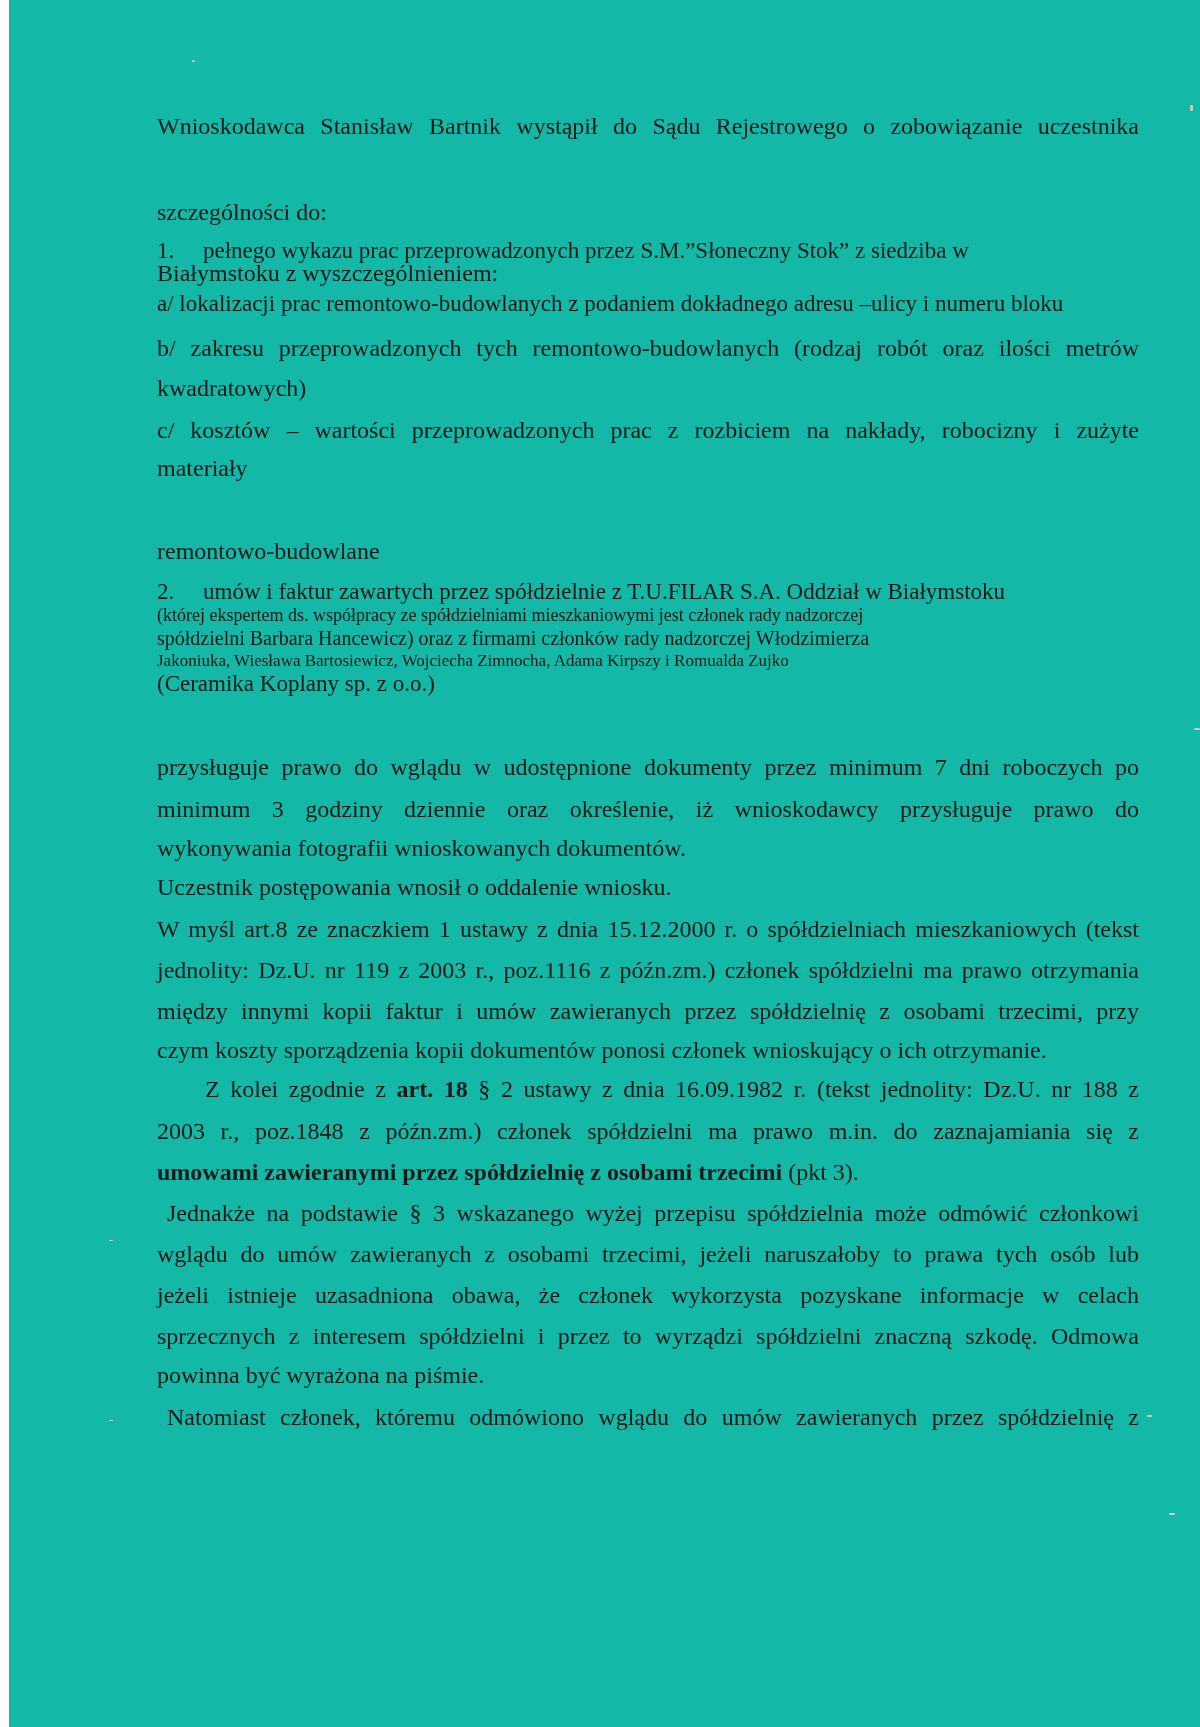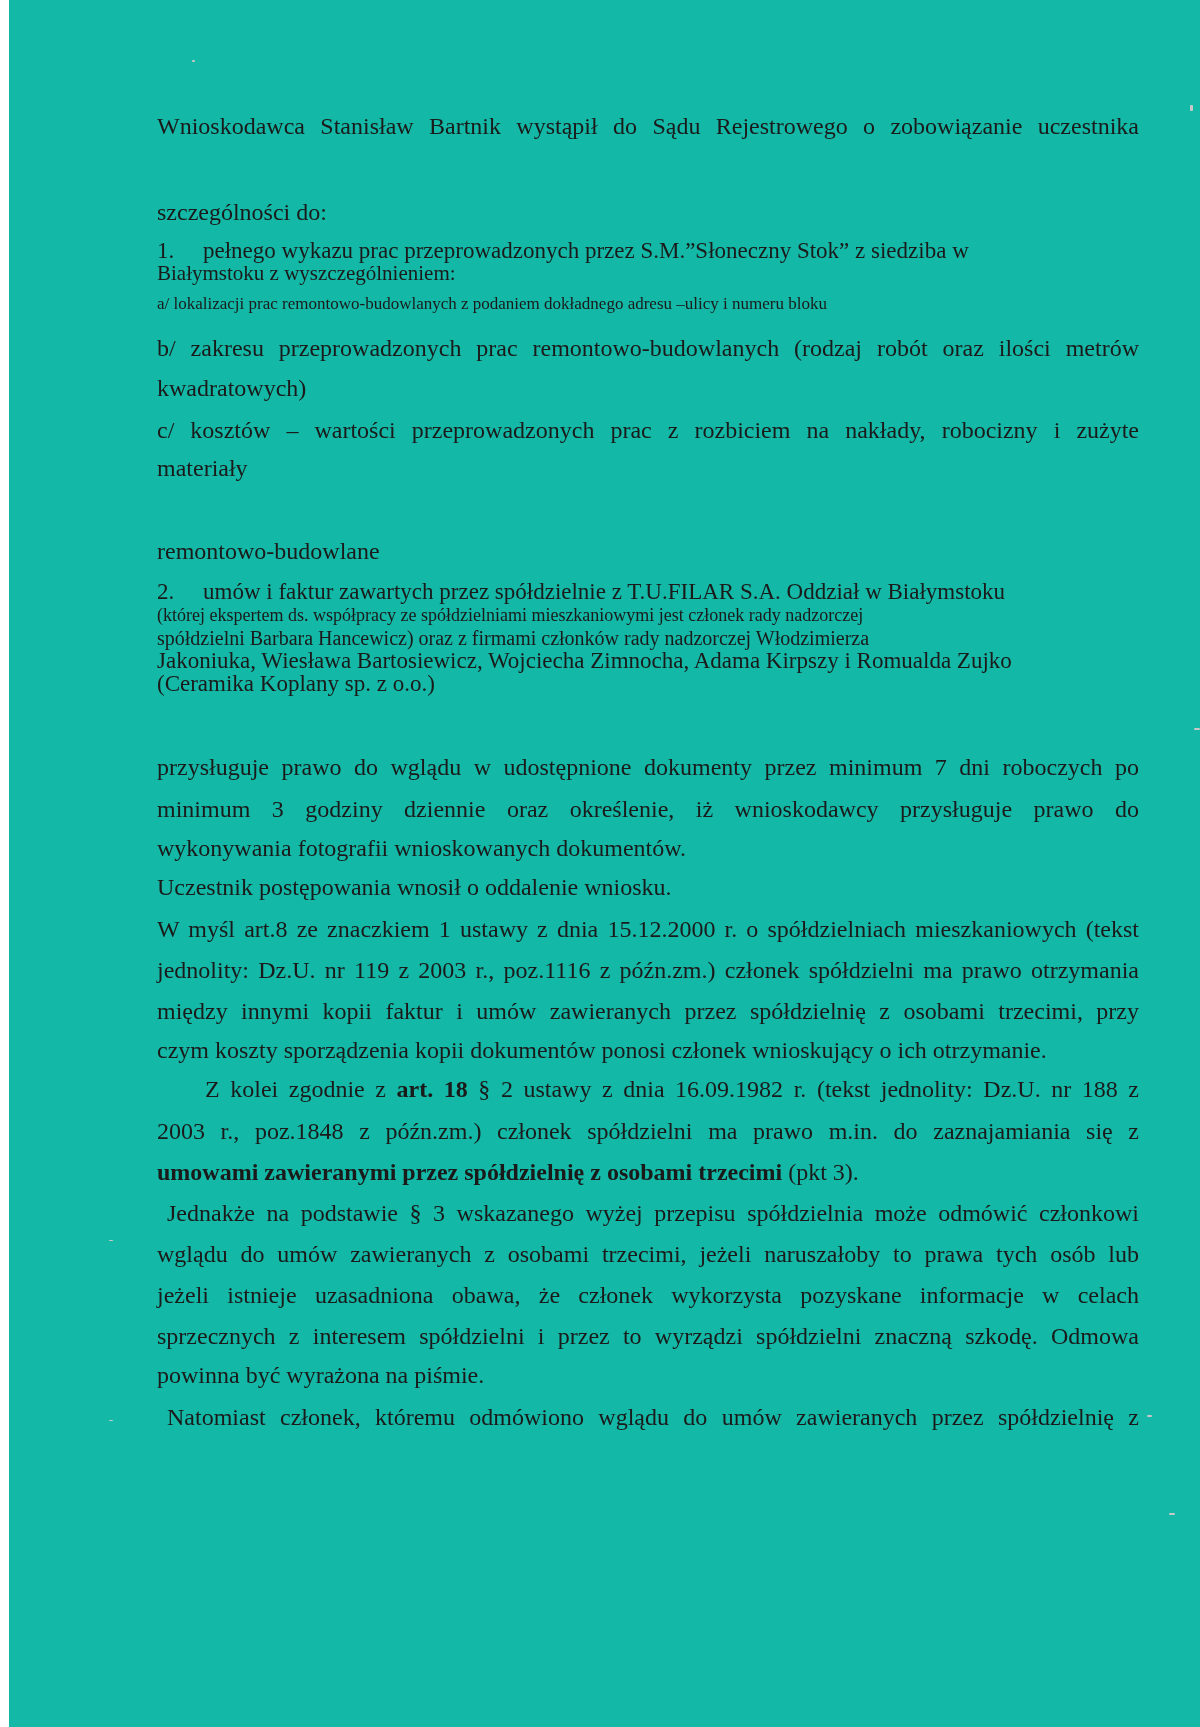--- a/index.html
+++ b/index.html
@@ -27,31 +27,31 @@
   .ln b, .ln .bold { font-weight: bold; }
   .speck { position: absolute; background: #c8c8c8; border-radius: 1px; }
 </style>
 </head>
 <body>
 
 <div id="page">
   <div class="ln just" style="top:112px">Wnioskodawca Stanisław Bartnik wystąpił do Sądu Rejestrowego o zobowiązanie uczestnika</div>
   <div class="ln" style="top:198px">szczególności do:</div>
   <div class="ln" style="top:237px; white-space:pre; font-size:23px">1.     pełnego wykazu prac przeprowadzonych przez S.M.”Słoneczny Stok” z siedziba w</div>
-  <div class="ln" style="top:259px; font-size:21px">Białymstoku z wyszczególnieniem:</div>
-  <div class="ln" style="top:290px; font-size:17px">a/ lokalizacji prac remontowo-budowlanych z podaniem dokładnego adresu –ulicy i numeru bloku</div>
-  <div class="ln just" style="top:334px">b/ zakresu przeprowadzonych prac remontowo-budowlanych (rodzaj robót oraz ilości metrów</div>
+  <div class="ln" style="top:259px; font-size:24px">Białymstoku z wyszczególnieniem:</div>
+  <div class="ln" style="top:290px; font-size:23px">a/ lokalizacji prac remontowo-budowlanych z podaniem dokładnego adresu –ulicy i numeru bloku</div>
+  <div class="ln just" style="top:334px">b/ zakresu przeprowadzonych tych remontowo-budowlanych (rodzaj robót oraz ilości metrów</div>
   <div class="ln" style="top:374px">kwadratowych)</div>
   <div class="ln just" style="top:416px">c/ kosztów – wartości przeprowadzonych prac z rozbiciem na nakłady, robocizny i zużyte</div>
   <div class="ln" style="top:454px">materiały</div>
   <div class="ln" style="top:537px">remontowo-budowlane</div>
   <div class="ln" style="top:578px; white-space:pre; font-size:23px">2.     umów i faktur zawartych przez spółdzielnie z T.U.FILAR S.A. Oddział w Białymstoku</div>
   <div class="ln" style="top:601px; font-size:18px">(której ekspertem ds. współpracy ze spółdzielniami mieszkaniowymi jest członek rady nadzorczej</div>
   <div class="ln" style="top:624px; font-size:20px">spółdzielni Barbara Hancewicz) oraz z firmami członków rady nadzorczej Włodzimierza</div>
-  <div class="ln" style="top:647px; font-size:23px">Jakoniuka, Wiesława Bartosiewicz, Wojciecha Zimnocha, Adama Kirpszy i Romualda Zujko</div>
+  <div class="ln" style="top:647px; font-size:17px">Jakoniuka, Wiesława Bartosiewicz, Wojciecha Zimnocha, Adama Kirpszy i Romualda Zujko</div>
   <div class="ln" style="top:670px; font-size:23px">(Ceramika Koplany sp. z o.o.)</div>
   <div class="ln just" style="top:753px">przysługuje prawo do wglądu w udostępnione dokumenty przez minimum 7 dni roboczych po</div>
   <div class="ln just" style="top:795px">minimum 3 godziny dziennie oraz określenie, iż wnioskodawcy przysługuje prawo do</div>
   <div class="ln" style="top:834px">wykonywania fotografii wnioskowanych dokumentów.</div>
   <div class="ln" style="top:873px">Uczestnik postępowania wnosił o oddalenie wniosku.</div>
   <div class="ln just" style="top:915px">W myśl art.8 ze znaczkiem 1 ustawy z dnia 15.12.2000 r. o spółdzielniach mieszkaniowych (tekst</div>
   <div class="ln just" style="top:956px">jednolity: Dz.U. nr 119 z 2003 r., poz.1116 z późn.zm.) członek spółdzielni ma prawo otrzymania</div>
   <div class="ln" style="top:1036px">czym koszty sporządzenia kopii dokumentów ponosi członek wnioskujący o ich otrzymanie.</div>
   <div class="ln just" style="top:997px">między innymi kopii faktur i umów zawieranych przez spółdzielnię z osobami trzecimi, przy</div>
 

